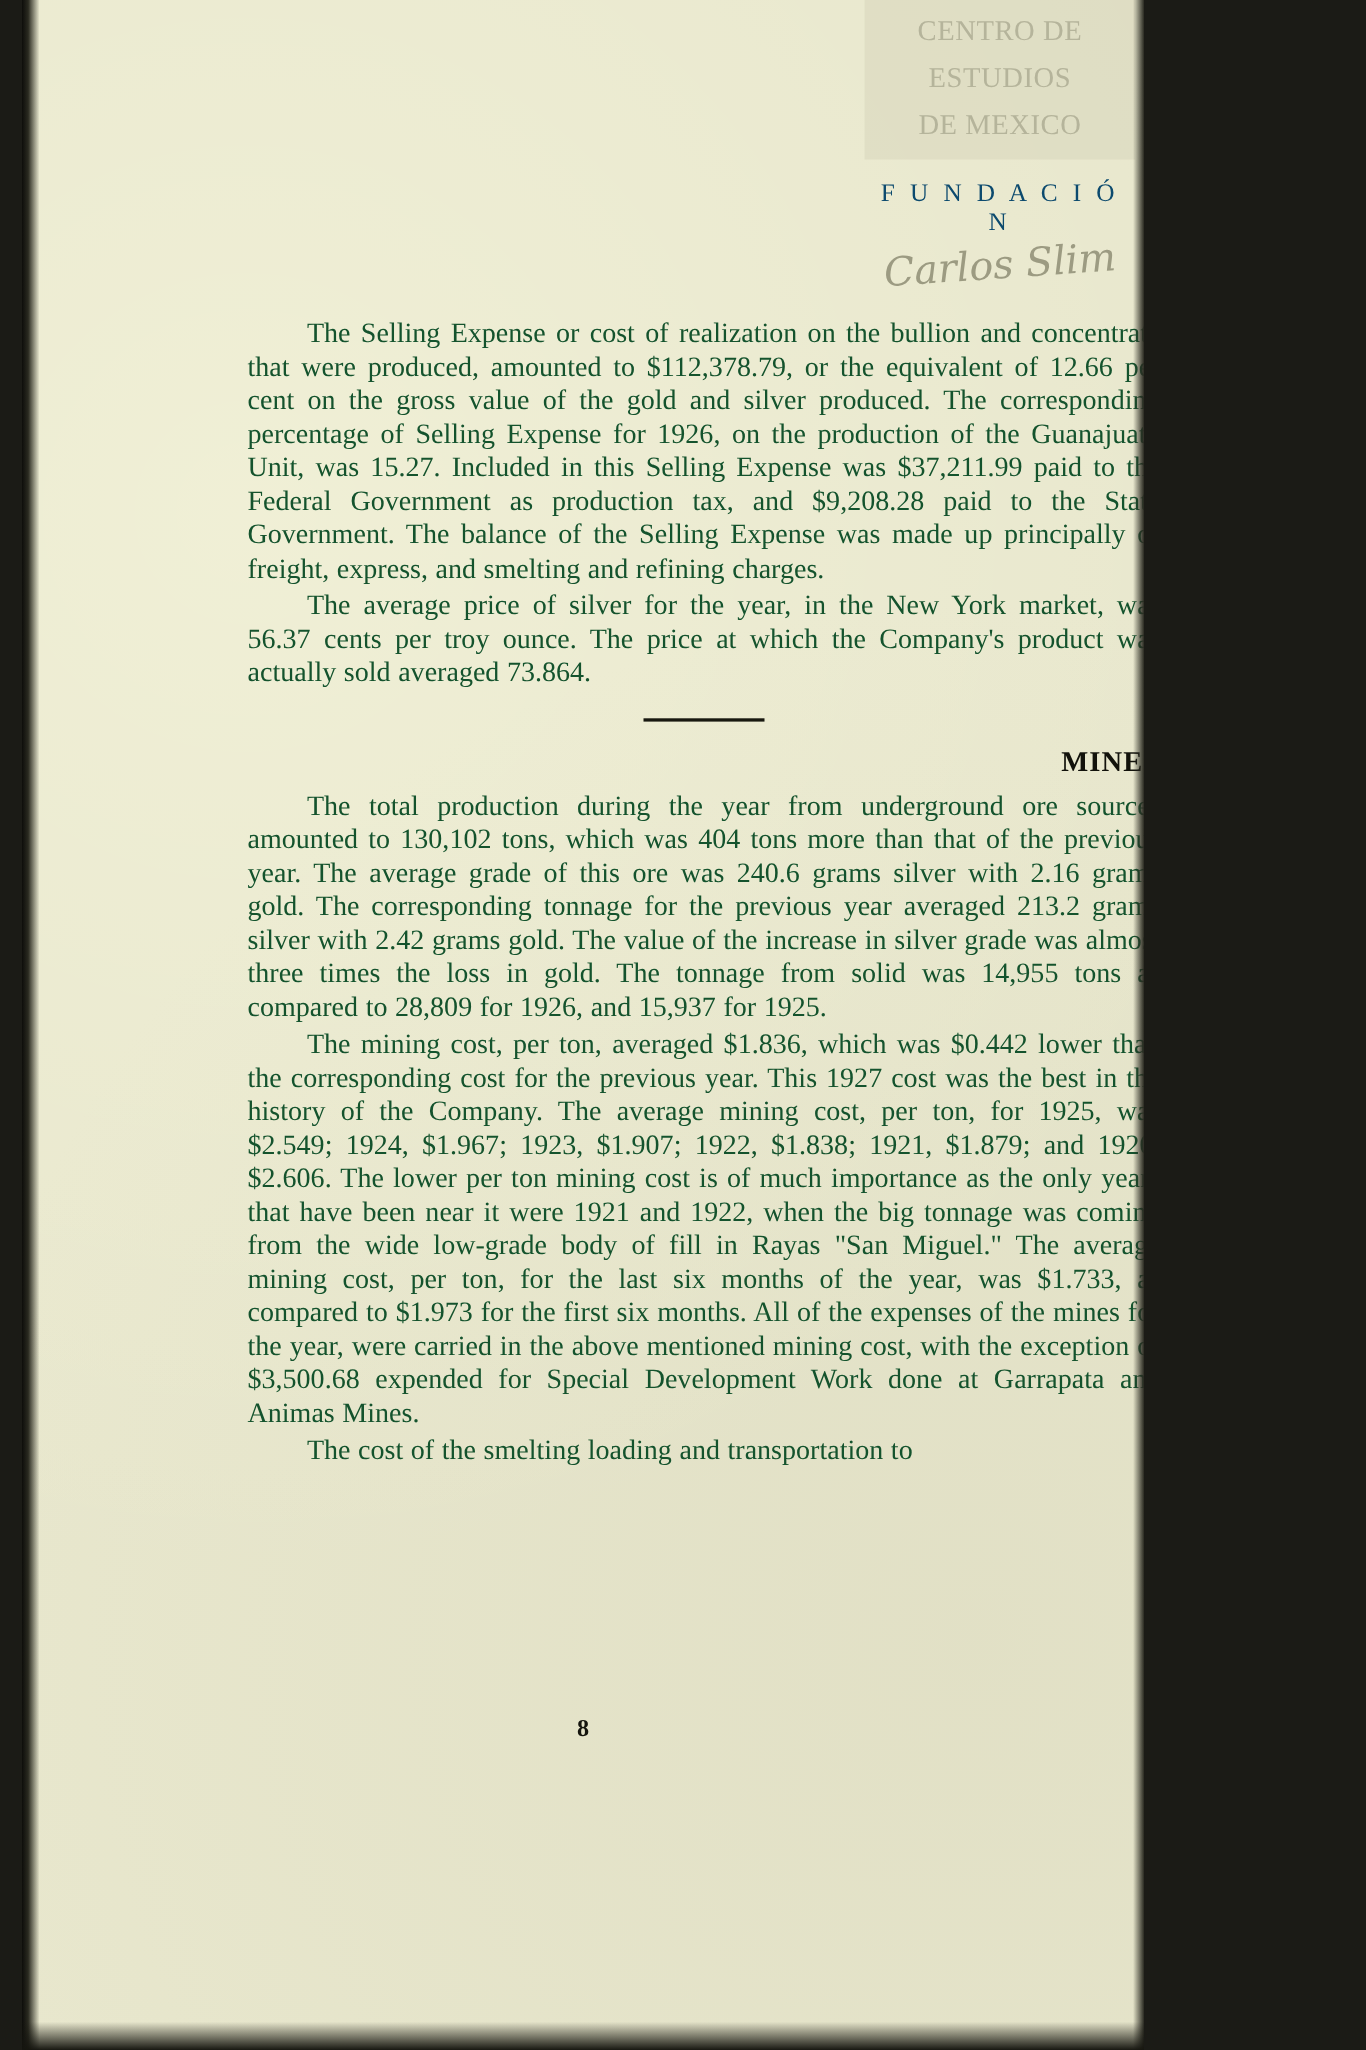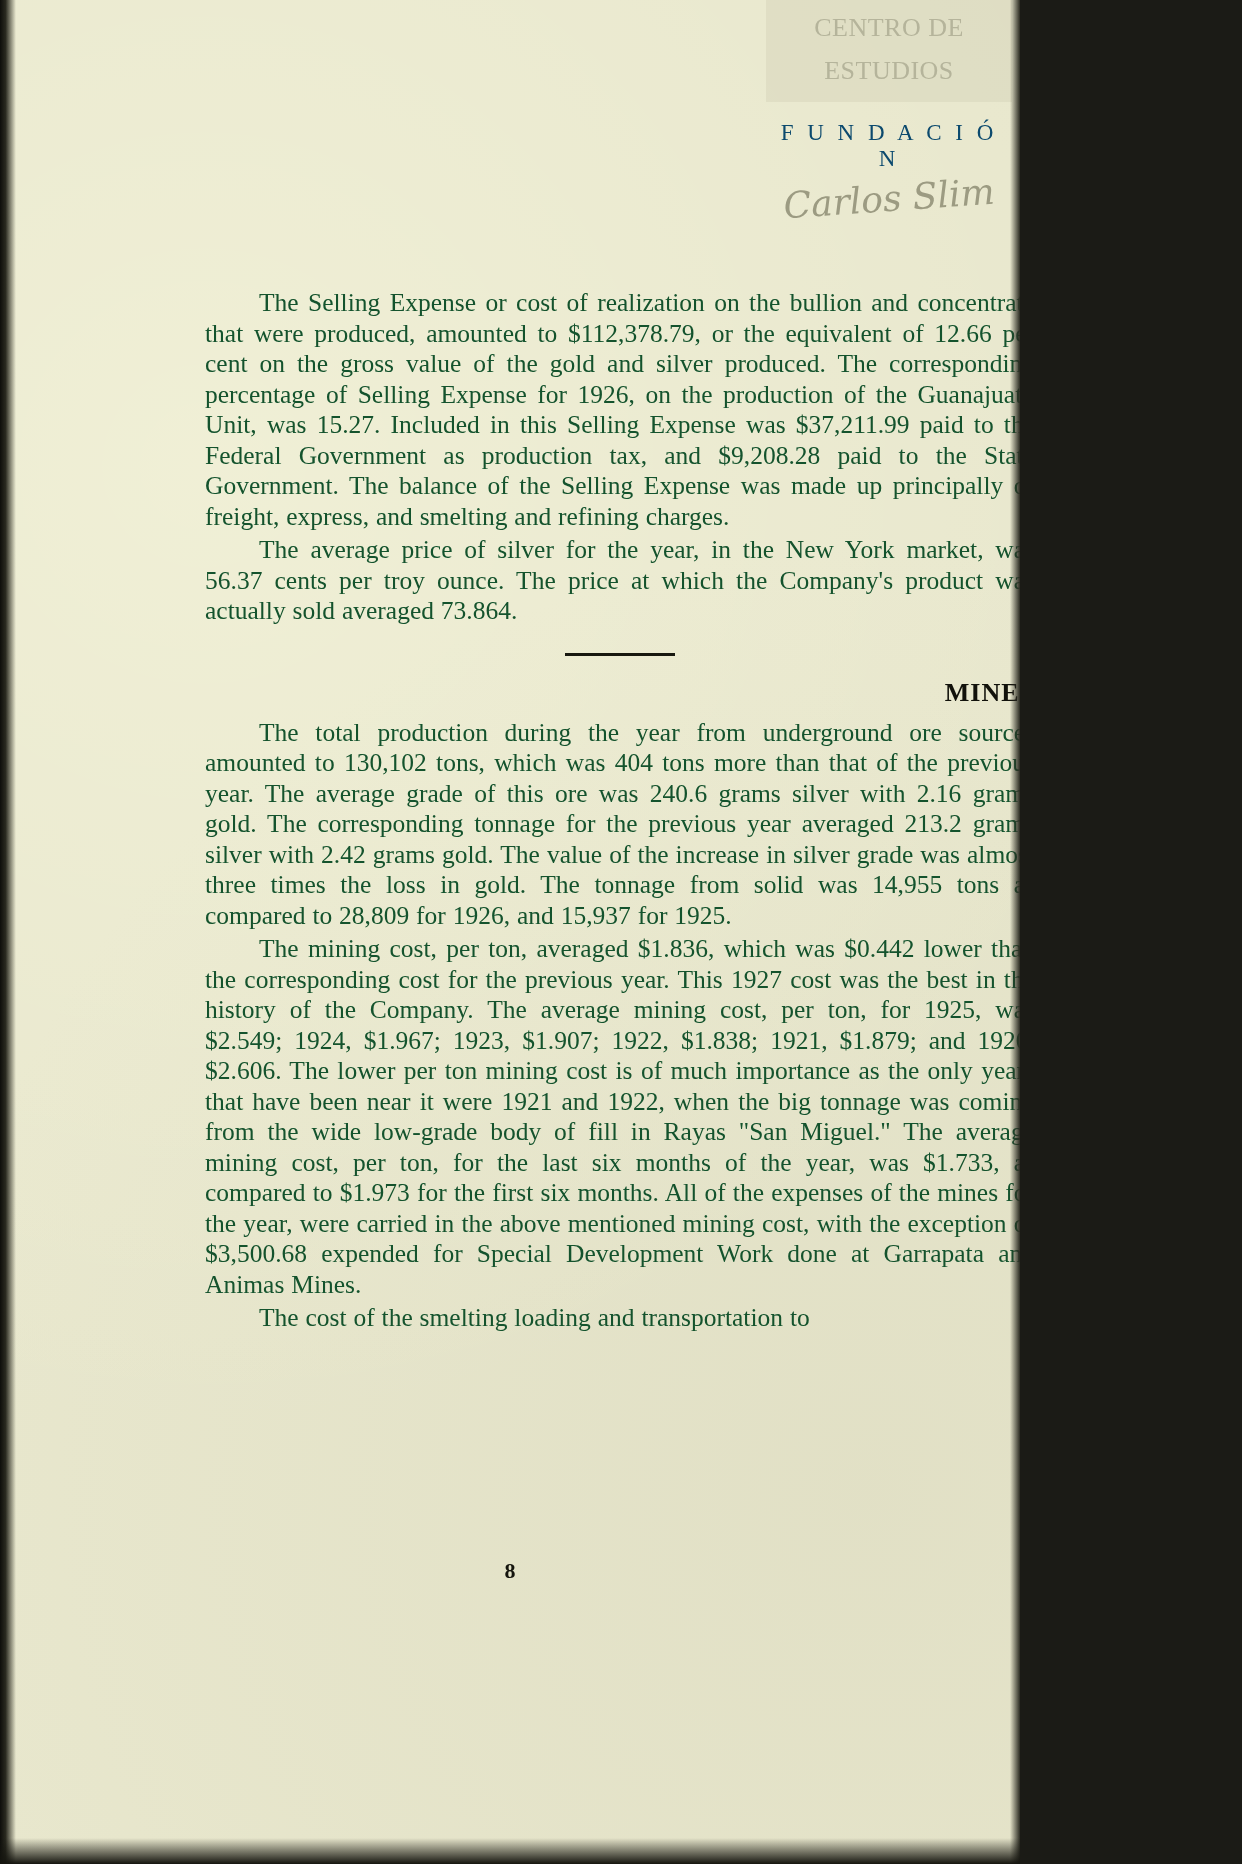--- a/index.html
+++ b/index.html
@@ -12,20 +12,21 @@
     height: 1864px;
     overflow: hidden;
     font-family: "Liberation Serif", serif;
   }
   .page {
     position: relative;
     width: 1020px;
     height: 1864px;
     background: #e8e7cd;
     overflow: hidden;
+    margin-left: 20px;
   }
   
   .edge-left {
     position: absolute;
     left: 0; top: 0;
     width: 16px; height: 1864px;
     background: linear-gradient(to right, #0d0d0a 0%, #2a2a20 35%, rgba(232,231,205,0) 100%);
     pointer-events: none;
   }
   .edge-bottom {
@@ -140,20 +141,21 @@
 </head>
 <body>
 
 <div class="page">
   <div class="paper-tone"></div>
 
   <div class="watermark">
     <div class="wm-box">
       <div class="wm-line">CENTRO DE</div>
       <div class="wm-line">ESTUDIOS</div>
+      <div class="wm-line">DE MEXICO</div>
     </div>
     <div class="wm-fundacion">F U N D A C I Ó N</div>
     <div class="wm-sign">Carlos Slim</div>
   </div>
 
   <div class="column">
     <p class="body">The Selling Expense or cost of realization on the bullion and concentrate that were produced, amounted to $112,378.79, or the equivalent of 12.66 per cent on the gross value of the gold and silver produced. The corresponding percentage of Selling Expense for 1926, on the production of the Guanajuato Unit, was 15.27. Included in this Selling Expense was $37,211.99 paid to the Federal Government as production tax, and $9,208.28 paid to the State Government. The balance of the Selling Expense was made up principally of freight, express, and smelting and refining charges.</p>
     <p class="body">The average price of silver for the year, in the New York market, was 56.37 cents per troy ounce. The price at which the Company's product was actually sold averaged 73.864.</p>
 
     <div class="rule"></div>

